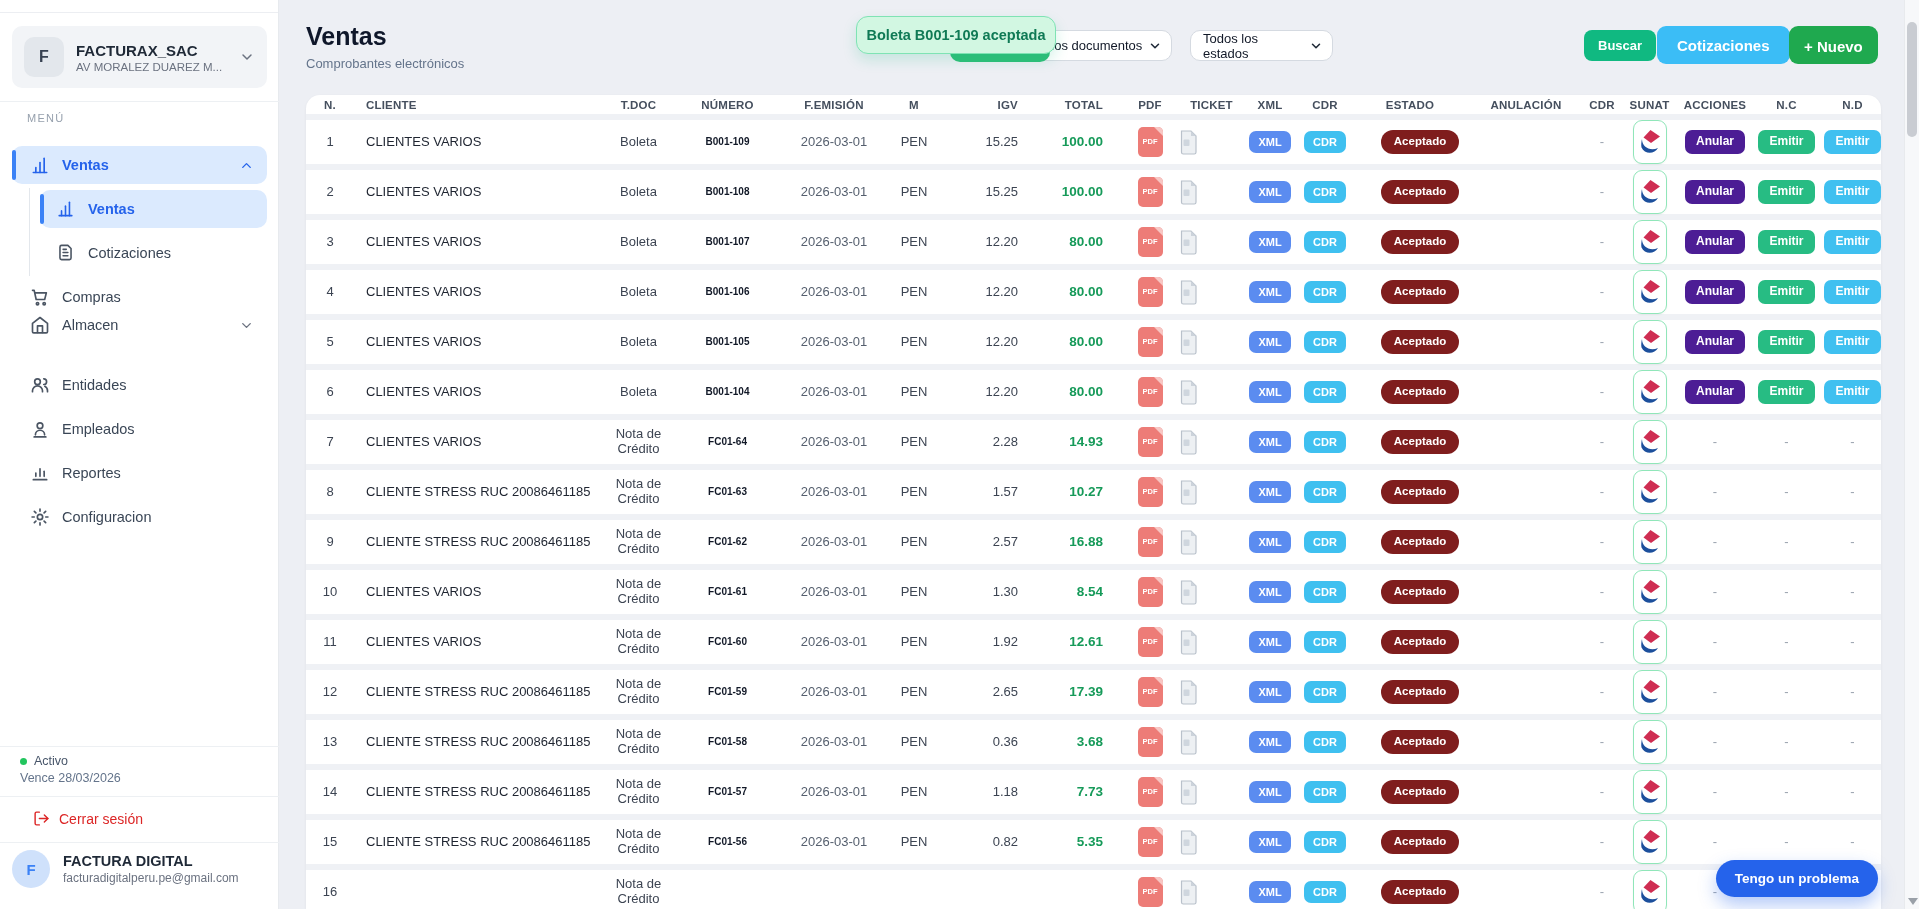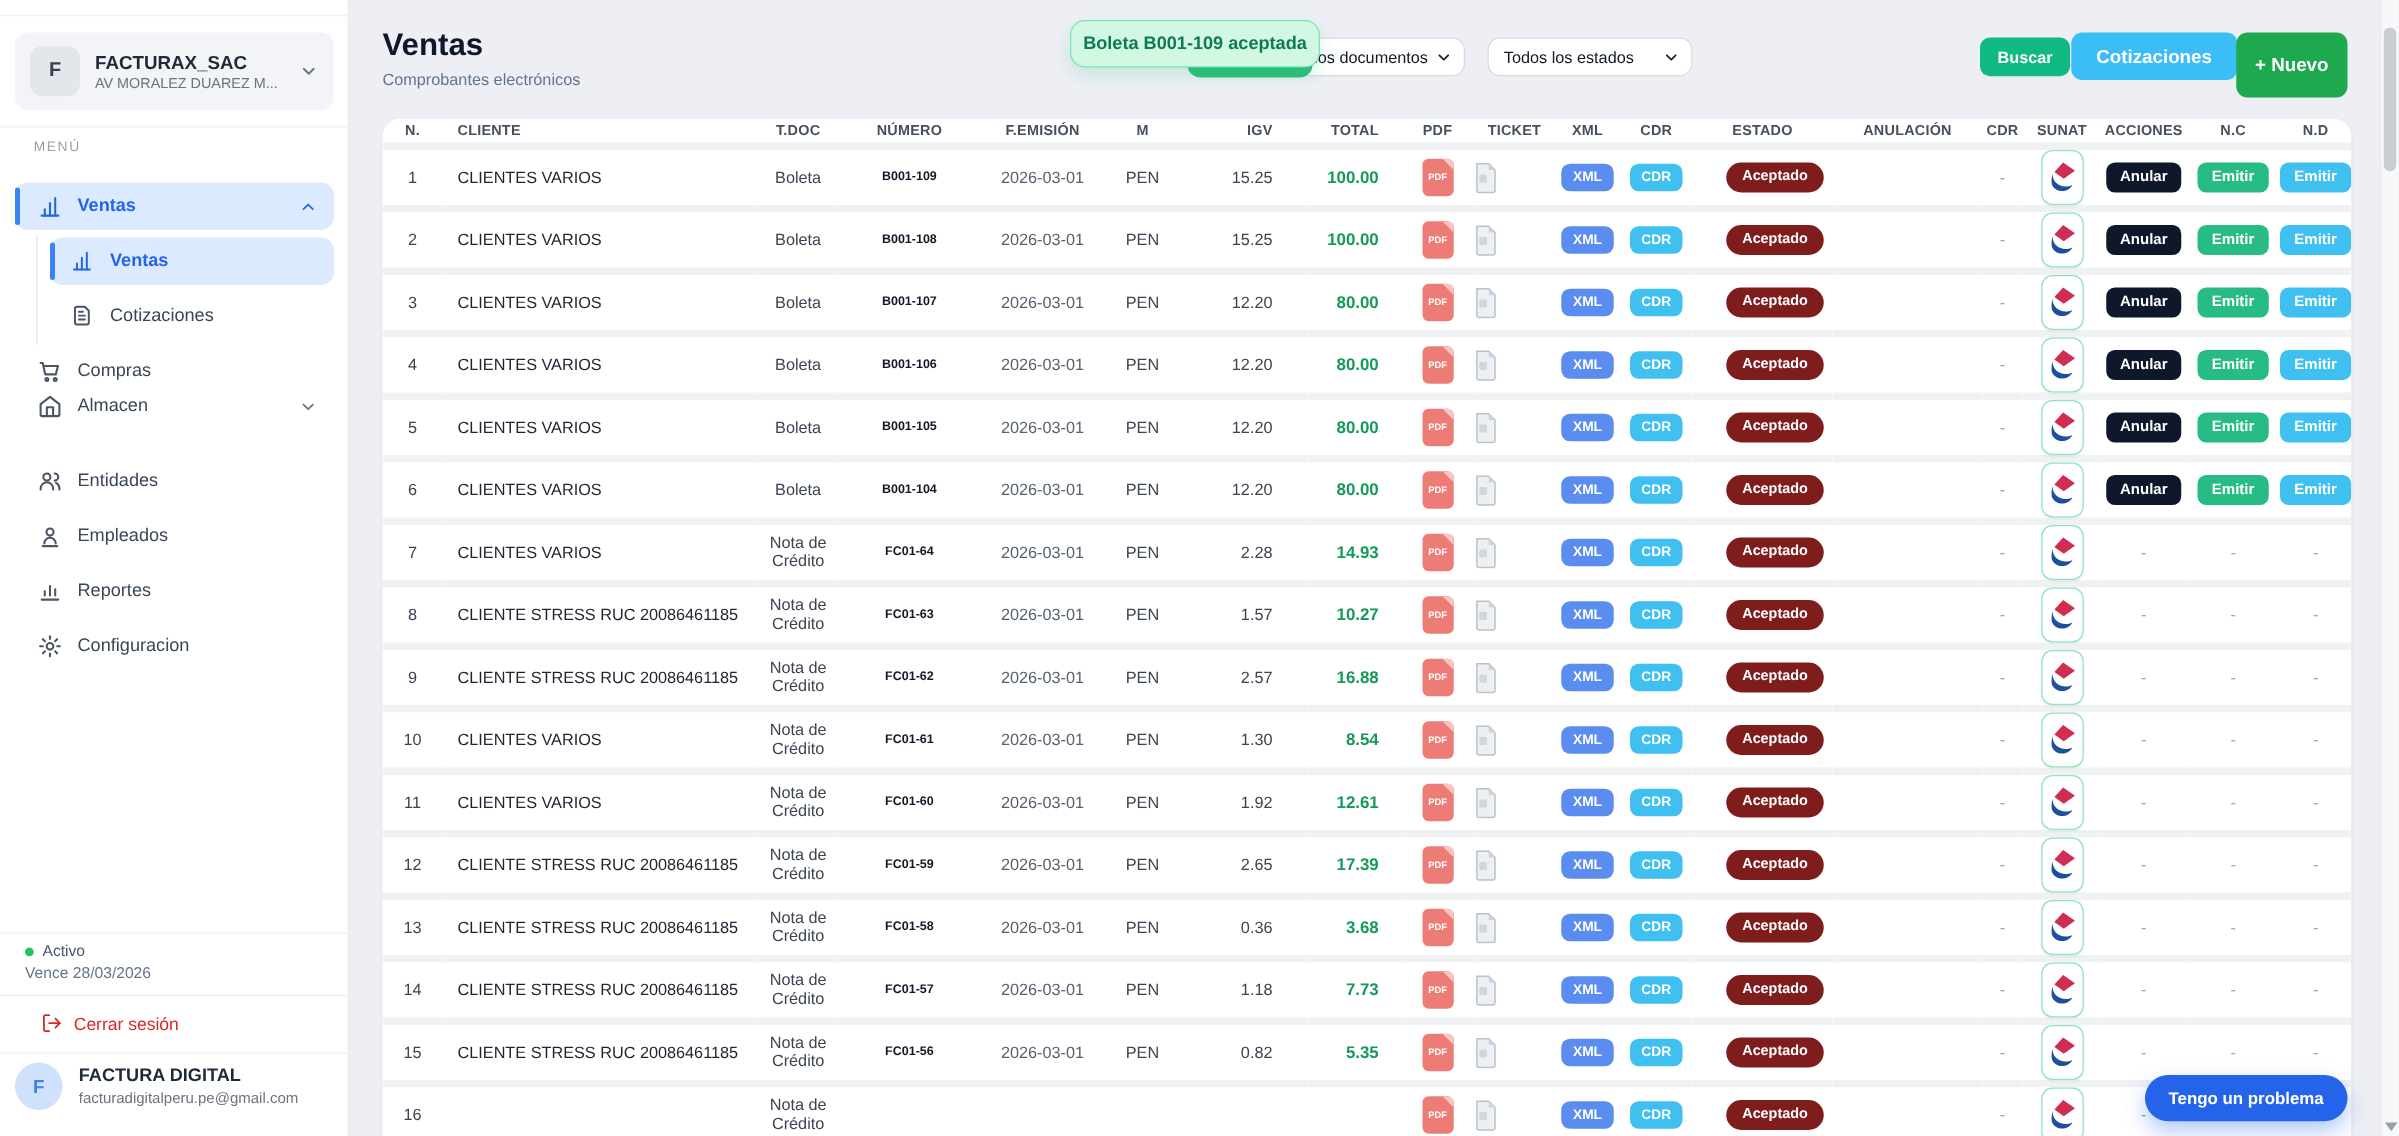--- a/index.html
+++ b/index.html
@@ -49,28 +49,28 @@
     border:1.5px solid #7fe3b4; border-radius:12px; color:#0f7a55; font-size:14.5px; font-weight:700;
     display:flex; align-items:center; justify-content:center; z-index:30;
     box-shadow:0 6px 14px rgba(16,185,129,.18); }
   .toast-peek { position:absolute; left:950px; top:38px; width:100px; height:24px; background:#2fbf78;
     border-radius:10px; z-index:29; }
   .ctl { position:absolute; top:30px; height:31px; background:#fff; border:1px solid #d5dae1;
     border-radius:10px; display:flex; align-items:center; font-size:13px; color:#111827; }
   .select { padding:0 28px 0 12px; cursor:pointer; }
   .select .chev { position:absolute; right:9px; top:8px; }
   #docFilter { left:1000px; width:172px; z-index:5; }
-  #stateFilter { left:1190px; width:164px; }
+  #stateFilter { left:1190px; width:143px; }
   #searchInput { left:1337px; width:238px; padding:0 12px; color:#9aa3b2; cursor:text; }
   .btn { position:absolute; border:none; border-radius:8px; color:#fff; font-weight:600; cursor:pointer;
     font-family:inherit; }
   #btnBuscar { left:1584px; top:30px; height:31px; padding:0 14px; background:#10b981; font-size:13px; }
   #btnCotiz { left:1657px; top:26px; height:38px; padding:0 20px; background:#3bbdf6; font-size:15px;
     font-weight:700; border-radius:9px; }
-  #btnNuevo { left:1789px; top:26px; height:52px; padding:12px 15px; background:#1fa94f; font-size:15px;
+  #btnNuevo { left:1789px; top:26px; height:38px; padding:12px 15px; background:#1fa94f; font-size:15px;
     font-weight:700; border-radius:9px; }
 
   
   .card { position:absolute; left:306px; top:95px; width:1575px; height:814px; background:#fff;
     border-radius:14px 14px 0 0; box-shadow:0 1px 3px rgba(15,23,42,.06); overflow:hidden; }
   table { width:1575px; border-collapse:separate; border-spacing:0; table-layout:fixed; }
   th { height:25px; border-bottom:6px solid #eff1f5; font-size:11.5px; color:#454f5e; font-weight:700;
     text-align:center; letter-spacing:.2px; }
   td { height:45px; border-bottom:6px solid #eff1f5; background:#fff; text-align:center; font-size:13px;
     color:#3c4452; vertical-align:middle; line-height:1.15; }
@@ -83,21 +83,21 @@
   td.c-total { font-weight:700; color:#169a59; font-size:13.5px; }
   .dash { color:#9aa3af; }
   .badge { display:inline-block; padding:5px 9px; border-radius:7px; font-size:11px; font-weight:700;
     color:#fff; cursor:pointer; }
   .badge.xml { background:#5b8cf0; }
   .badge.cdr { background:#3fc0f0; }
   .pill { display:inline-block; padding:5px 13px; border-radius:999px; background:#7f1d1d; color:#fff;
     font-size:11.5px; font-weight:700;margin-left:20px; }
   .abtn { display:inline-block; padding:5px 11px; border-radius:7px; font-size:12px; font-weight:700;
     color:#fff; cursor:pointer; }
-  .abtn.anular { background:#0f172a; }
+  .abtn.anular { background:#4c1d95; }
   .abtn.em-g { background:#27bc83; }
   .abtn.em-b { background:#3fc0f0; }
   .pdf-ic { position:relative; display:inline-flex; width:25px; height:30px; background:#ed7c77;
     border-radius:5px; color:#fff; font-size:7.5px; font-weight:700; align-items:center;
     justify-content:center; cursor:pointer; }
   .pdf-ic::before { content:""; position:absolute; right:0; top:0; border-style:solid; border-width:0 9px 9px 0;
     border-color:transparent #f8c7c4 transparent transparent; border-radius:0 5px 0 0; }
   .sunat-ic { display:inline-flex; width:34px; height:44px; background:#fff; border:1.5px solid #90e6b9;
     border-radius:9px; align-items:center; justify-content:center; cursor:pointer;
     box-shadow:0 1px 2px rgba(0,0,0,.05); }

